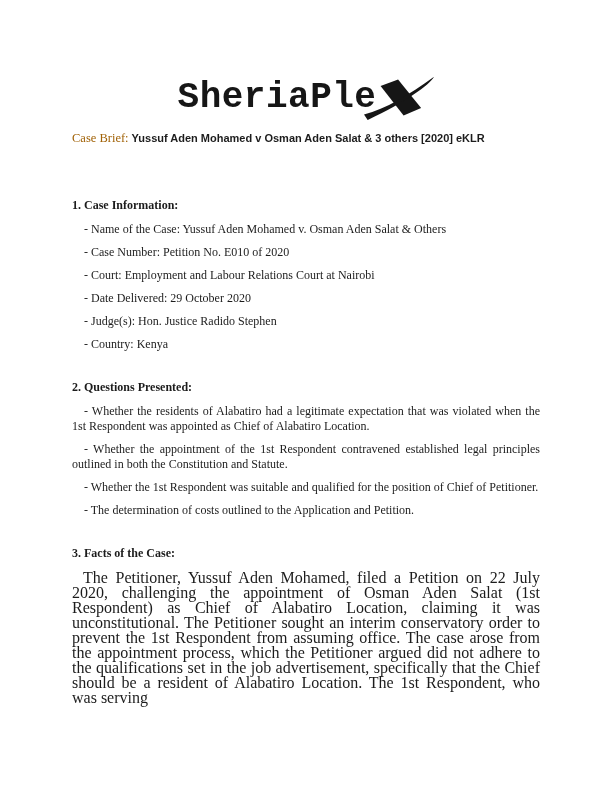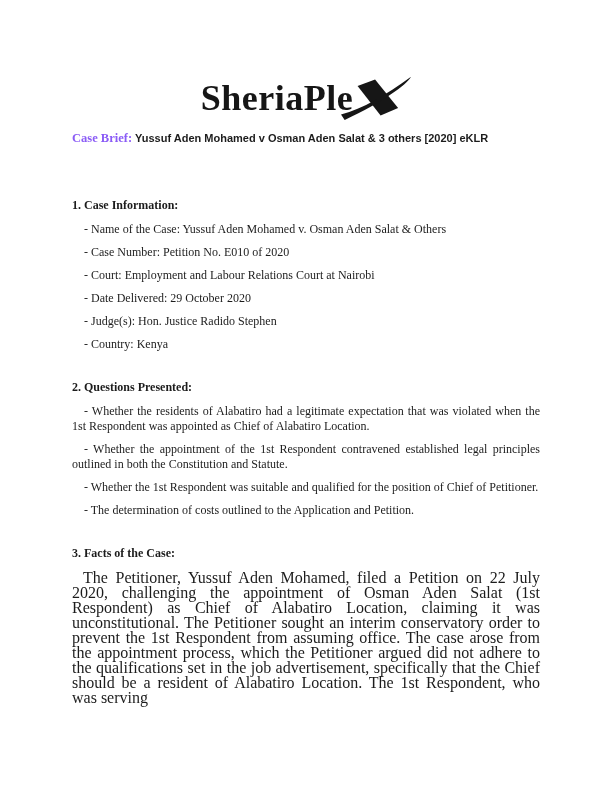--- a/index.html
+++ b/index.html
@@ -23,21 +23,21 @@
     padding: 73px 72px 0 72px;
   }
   
   .brand {
     height: 47px;
     display: flex;
     justify-content: center;
     align-items: flex-end;
   }
   .brand-text {
-    font-family: Liberation Serif, serif;
+    font-family: Liberation Mono, monospace;
     font-weight: bold;
     font-size: 36px;
     line-height: 44px;
     letter-spacing: 0.5px;
     color: #161616;
     white-space: nowrap;
   }
   .brand-x {
     width: 70px;
     height: 46px;
@@ -46,23 +46,23 @@
   }
   
   .case-brief {
     margin: 11px 0 0 0;
     font-size: 12px;
     line-height: 15px;
     white-space: nowrap;
   }
   .cb-label {
     font-family: "Liberation Serif", serif;
-    font-weight: bold;
+    font-weight: normal;
     font-size: 12.5px;
-    color: #8b5cf6;
+    color: #a16207;
   }
   .cb-title {
     font-family: "Liberation Sans", sans-serif;
     font-weight: bold;
     font-size: 11px;
     color: #1c1c1c;
     text-align: right;
   }
   
   section.sec-1 { margin-top: 52px; }

